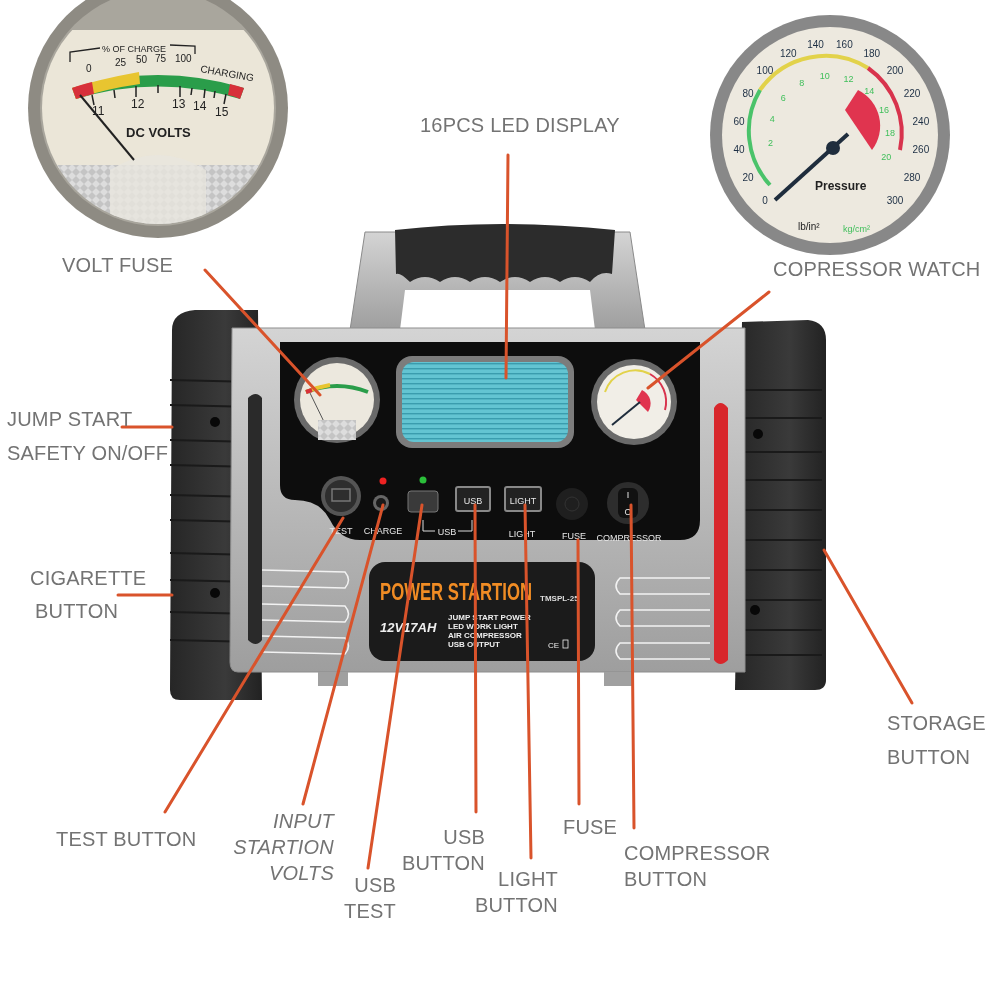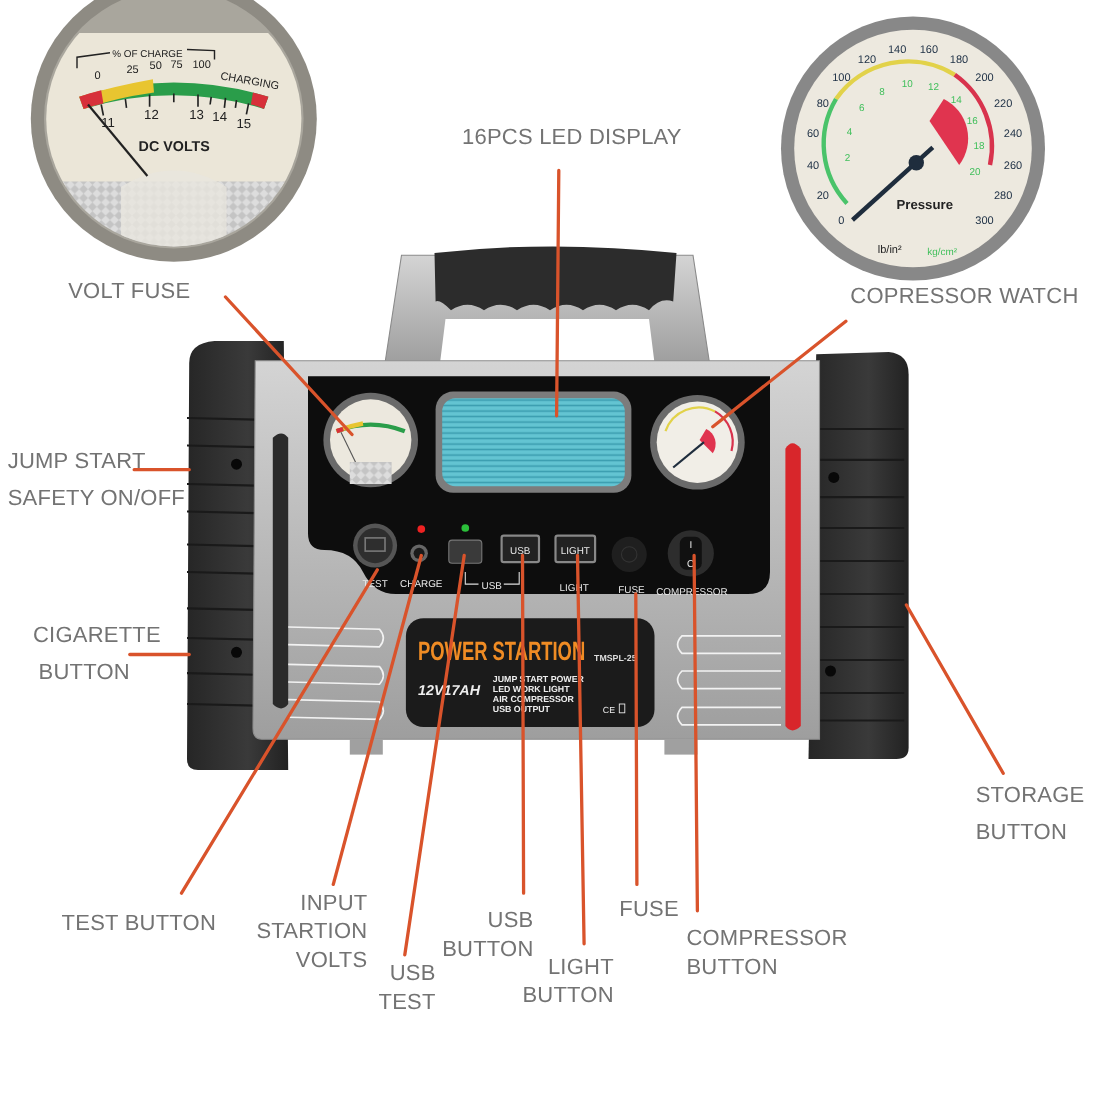--- a/index.html
+++ b/index.html
@@ -290,21 +290,21 @@
 <div class="lbl" style="left:30px;top:562px;line-height:33px;">
   <span>CIGARETTE</span>
   <span style="padding-left:5px">BUTTON</span>
 </div>
 <div class="lbl" style="left:855px;top:706px;line-height:34px;margin-left:32px;">
   <span>STORAGE</span>
   <span>BUTTON</span>
 </div>
 
 <div class="lbl" style="left:56px;top:826px;">TEST BUTTON</div>
-<div class="lbl r" style="left:224px;top:808px;width:110px;line-height:26px;">
+<div class="lbl r" style="left:224px;top:808px;width:110px;line-height:26px;font-style:italic;">
   <span>INPUT</span>
   <span>STARTION</span>
   <span>VOLTS</span>
 </div>
 <div class="lbl r" style="left:334px;top:872px;width:62px;line-height:26px;">
   <span>USB</span>
   <span>TEST</span>
 </div>
 <div class="lbl r" style="left:395px;top:824px;width:90px;line-height:26px;">
   <span>USB</span>

